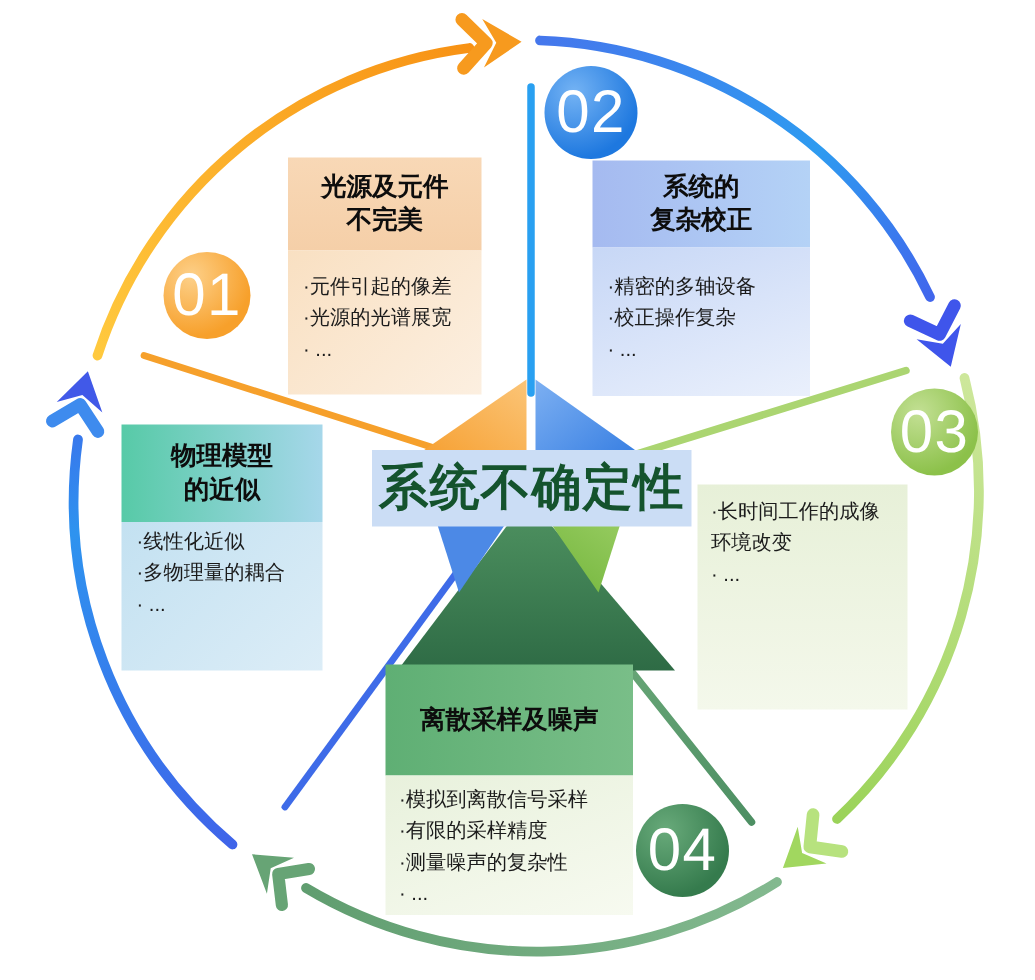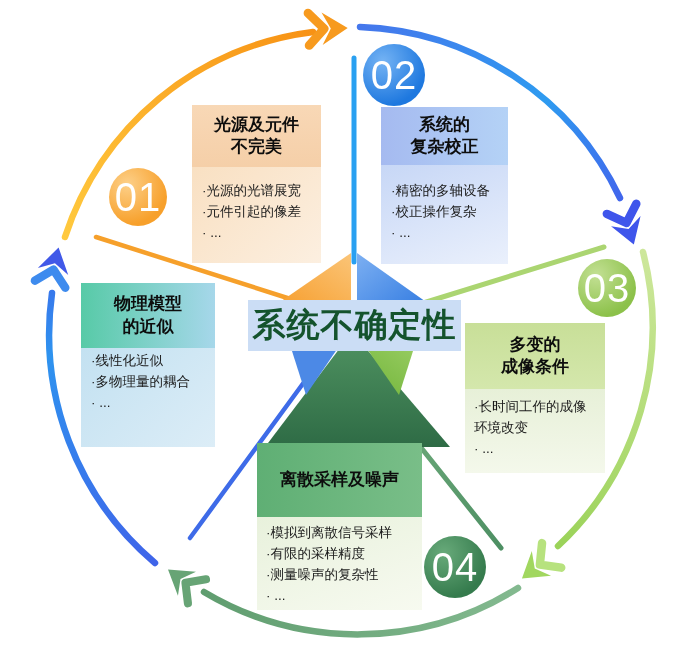--- a/index.html
+++ b/index.html
@@ -12,33 +12,33 @@
     position:absolute;left:248px;top:300px;width:213px;height:51px;
     background:#CBDDF5;display:flex;align-items:center;justify-content:center;
     font-size:33px;font-weight:700;color:#14532d;letter-spacing:1px;white-space:nowrap;
   }
   .badge{
     position:absolute;border-radius:50%;display:flex;align-items:center;justify-content:center;
     color:#ffffff;font-size:40px;font-weight:400;letter-spacing:1px;line-height:1;
   }
   .badge-01{left:109px;top:168px;width:58px;height:58px;background:radial-gradient(circle at 32% 28%,#FDD089,#F7A02B 70%);}
   .badge-02{left:363px;top:44px;width:62px;height:62px;background:radial-gradient(circle at 32% 28%,#74B3F4,#1E78DF 72%);}
-  .badge-03{left:578px;top:259px;width:58px;height:58px;background:radial-gradient(circle at 32% 28%,#C3E094,#8CC14A 72%);}
+  .badge-03{left:594px;top:259px;width:58px;height:58px;background:radial-gradient(circle at 32% 28%,#C3E094,#8CC14A 72%);}
   .badge-04{left:424px;top:536px;width:62px;height:62px;background:radial-gradient(circle at 32% 28%,#68AA7A,#357B4D 72%);}
   .badge-05{left:127px;top:469px;width:62px;height:62px;background:radial-gradient(circle at 32% 28%,#7CB7F6,#2273E3 72%);}
   .card{position:absolute;display:flex;flex-direction:column;}
   .card-header{
     display:flex;flex-direction:column;align-items:center;justify-content:center;
     font-weight:700;color:#0d0d0d;font-size:17px;line-height:1.32;text-align:center;
   }
   .card-body{flex:1;font-size:13.5px;line-height:1.55;color:#1b1b1b;text-align:left;}
   .card-1{left:192px;top:105px;width:129px;height:158px;}
   .card-1 .card-header{height:62px;background:linear-gradient(180deg,#F8D8B6,#F5CFA8);text-align:right;}
   .card-1 .card-body{background:linear-gradient(135deg,#F9E0C2,#FCEFE0);padding:14px 10px 0;}
-  .card-2{left:381px;top:107px;width:127px;height:157px;}
+  .card-2{left:395px;top:107px;width:145px;height:157px;}
   .card-2 .card-header{height:58px;background:linear-gradient(90deg,#A5BAF0,#B4D2F6);}
   .card-2 .card-body{background:linear-gradient(160deg,#C7D7F6,#EAF0FC);padding:16px 10px 0;}
   .card-3{left:465px;top:323px;width:140px;height:150px;}
   .card-3 .card-header{height:66px;background:linear-gradient(180deg,#C8DF98,#D4E7AC);}
   .card-3 .card-body{background:linear-gradient(180deg,#E7F0D8,#F4F8EB);padding:8px 9px 0;}
   .card-4{left:257px;top:443px;width:165px;height:167px;}
   .card-4 .card-header{height:74px;background:linear-gradient(90deg,#5FAF74,#79BE88);}
   .card-4 .card-body{background:linear-gradient(160deg,#E8F1DC,#F7FAF0);padding:6px 9px 0;}
   .card-5{left:81px;top:283px;width:134px;height:164px;}
   .card-5 .card-header{height:65px;background:linear-gradient(90deg,#57CAA7,#A6D7EA);}
@@ -154,43 +154,39 @@
   <div class="badge badge-04">
       <span>04</span>
     </div>
 
   <div class="card card-1">
     <div class="card-header">
       <span>光源及元件</span>
       <span>不完美</span>
     </div>
     <div class="card-body">
+      <div class="item">·元件引起的像差</div>
       <div class="item">·光源的光谱展宽</div>
-      <div class="item">·元件引起的像差</div>
       <div class="item">· ...</div>
     </div>
   </div>
 
   <div class="card card-2">
     <div class="card-header">
       <span>系统的</span>
       <span>复杂校正</span>
     </div>
     <div class="card-body">
       <div class="item">·精密的多轴设备</div>
       <div class="item">·校正操作复杂</div>
       <div class="item">· ...</div>
     </div>
   </div>
 
   <div class="card card-3">
-    <div class="card-header">
-      <span>多变的</span>
-      <span>成像条件</span>
-    </div>
     <div class="card-body">
       <div class="item">·长时间工作的成像环境改变</div>
       <div class="item">· ...</div>
     </div>
   </div>
 
   <div class="card card-4">
     <div class="card-header">
       <span>离散采样及噪声</span>
     </div>

